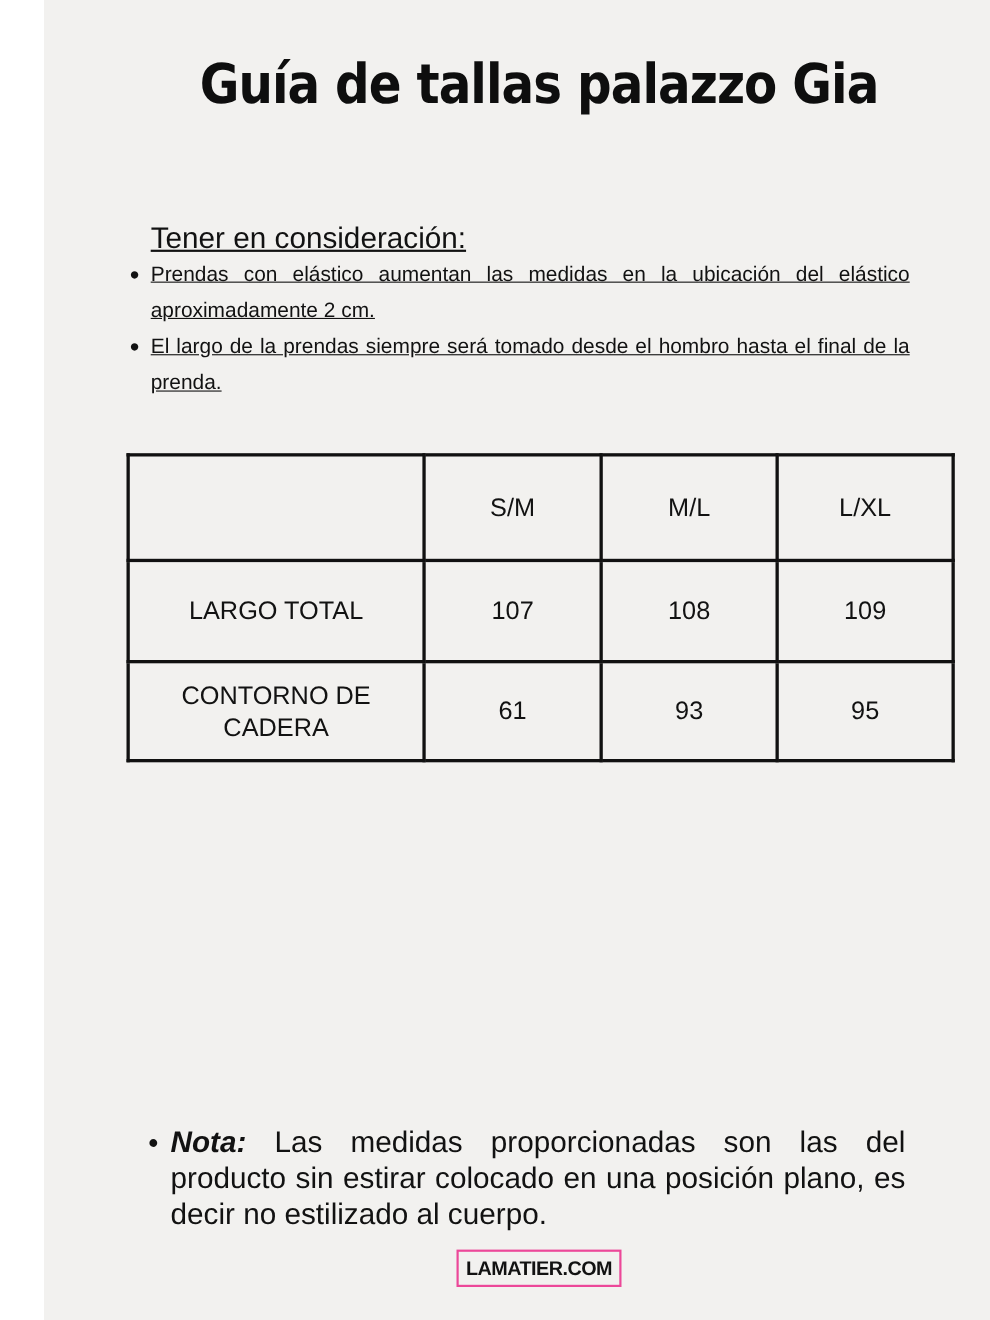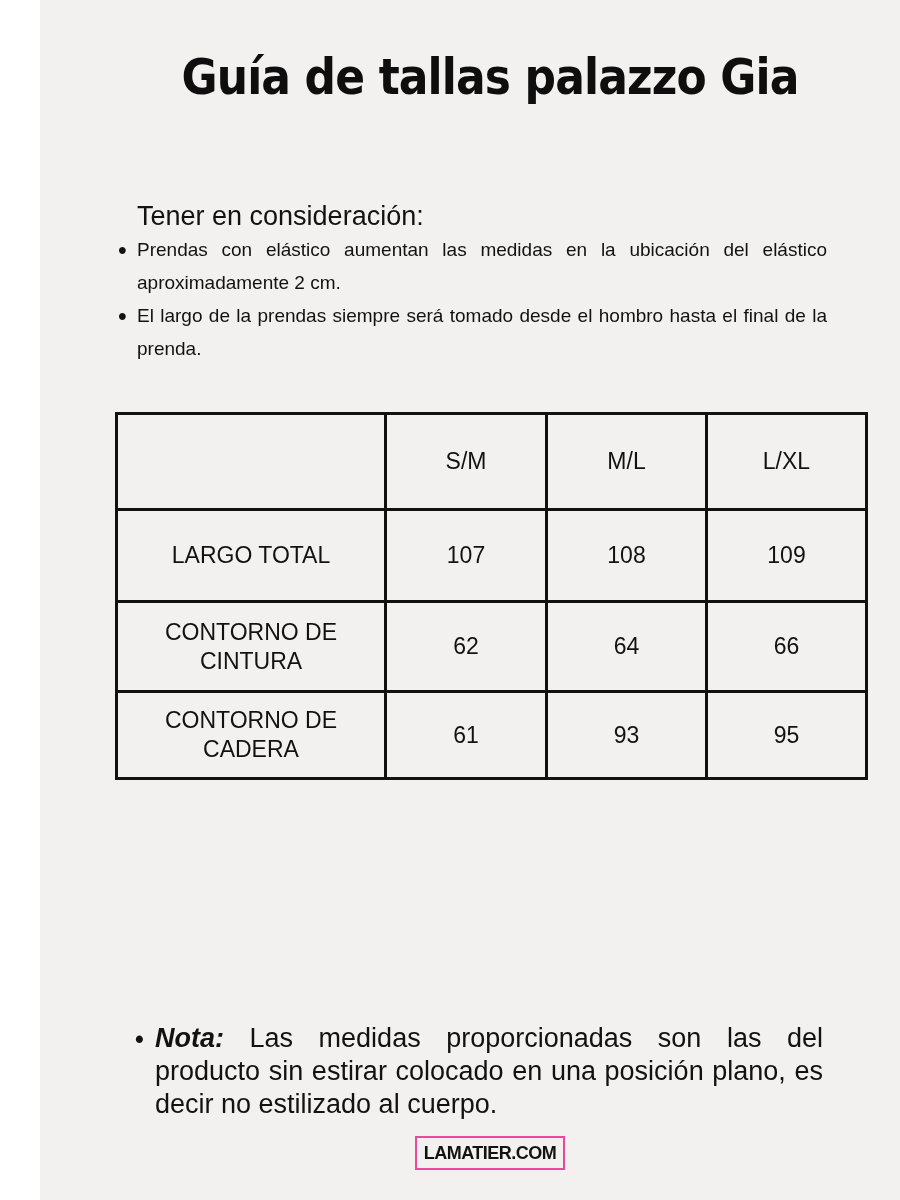--- a/index.html
+++ b/index.html
@@ -23,21 +23,21 @@
     font-size:50px;
     line-height:1.1;
     letter-spacing:-1px;
     transform:scaleX(0.88);
     transform-origin:center top;
     color:#0e0e0e;
   }
 
   
   .considerations {
-    position:absolute; top:200px; left:78px; width:709px;
+    position:absolute; top:200px; left:78px; width:709px;text-decoration:underline;
   }
   .lead {
     margin:0 0 0 19px;
     font-size:27px; line-height:33px;
   }
   .bullets { list-style:none; margin:0; padding:0; }
   .bullets li {
     position:relative;
     padding-left:19px;
     font-size:19px; line-height:33px;
@@ -137,26 +137,20 @@
       </tr>
     </thead>
     <tbody>
       <tr>
         <td>LARGO TOTAL</td>
         <td>107</td>
         <td>108</td>
         <td>109</td>
       </tr>
       <tr>
-        <td>CONTORNO DE CINTURA</td>
-        <td>62</td>
-        <td>64</td>
-        <td>66</td>
-      </tr>
-      <tr>
         <td>CONTORNO DE CADERA</td>
         <td>61</td>
         <td>93</td>
         <td>95</td>
       </tr>
     </tbody>
   </table>
 
   <section class="note">
     <p><strong>Nota:</strong> <span>Las medidas proporcionadas son las del producto sin estirar colocado en una posición plano, es decir no estilizado al cuerpo.</span></p>

